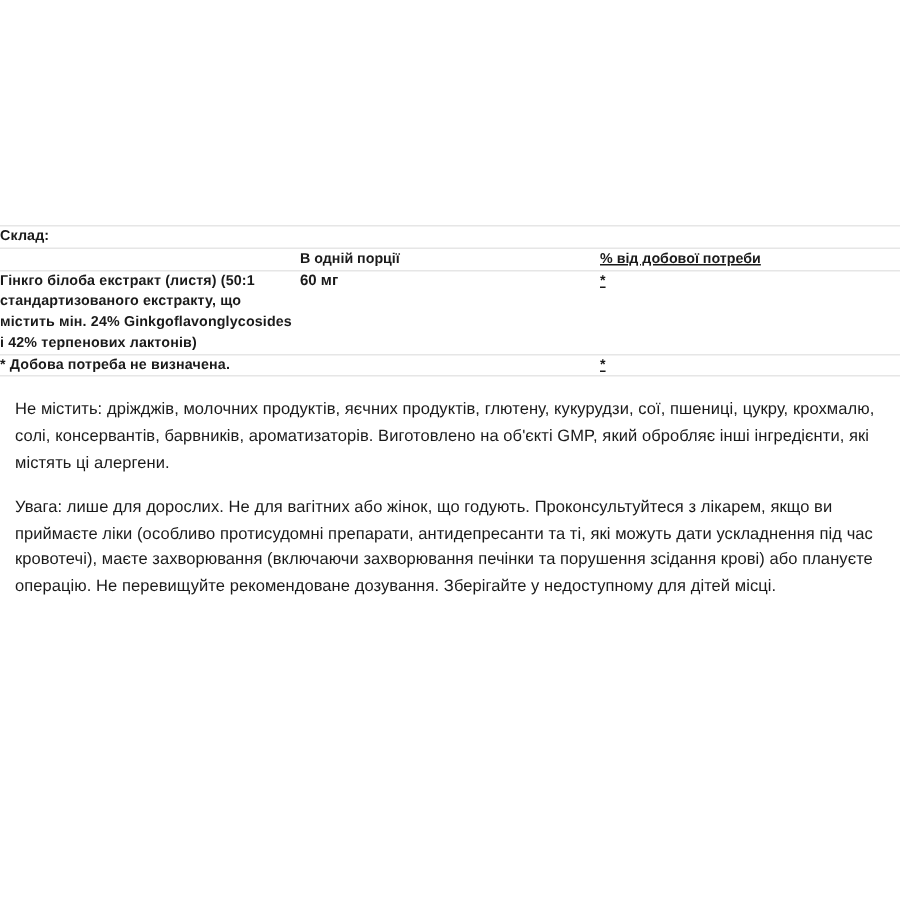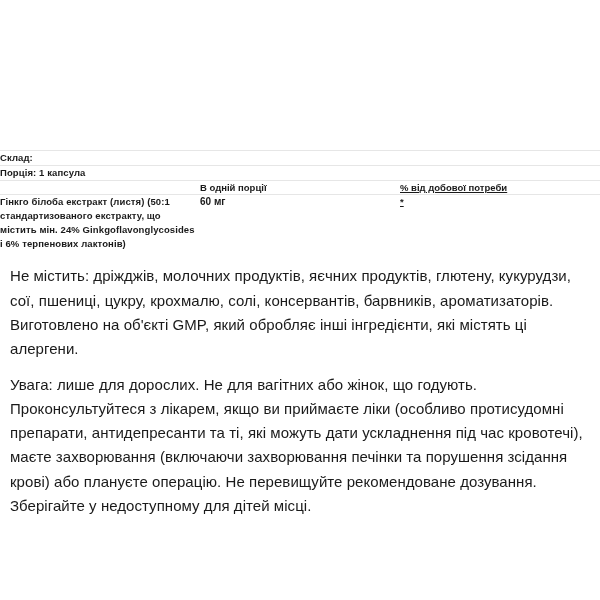--- a/index.html
+++ b/index.html
@@ -81,21 +81,21 @@
   .star {
     font-size: 9.5px;
     font-weight: bold;
   }
 
   
   .body-block {
     padding: 0 10px;
   }
   .para {
-    font-size: 15px;
+    font-size: 11px;
     line-height: 1.62;
     letter-spacing: 0.05px;
     color: #1a1a1a;
     margin: 0;
   }
   .para-allergen {
     padding-top: 14px;
   }
   .heading-warn {
     font-size: 9.4px;
@@ -115,38 +115,40 @@
 <div class="page">
 
   <div class="top-spacer"></div>
 
   <table class="facts-table">
     <tbody>
       <tr class="row-line">
         <td class="cell-label" colspan="3">Склад:</td>
       </tr>
 
-      <tr class="row-line">
-        <td class="cell-label" colspan="3">Порція: 1 капсула</td>
-      </tr>
 
       <tr class="row-line">
         <td class="cell-label header-cell"></td>
         <td class="cell-amount header-cell">В одній порції</td>
         <td class="cell-dv header-cell">% від добової потреби</td>
       </tr>
 
       <tr class="row-line">
         <td class="cell-label">Гінкго білоба екстракт (листя)
-(50:1 стандартизованого екстракту, що містить мін. 24% Ginkgoflavonglycosides і 6% терпенових лактонів)</td>
+(50:1 стандартизованого екстракту, що містить мін. 24% Ginkgoflavonglycosides і 42% терпенових лактонів)</td>
         <td class="cell-amount">60 мг</td>
         <td class="cell-dv star">*</td>
       </tr>
 
 
+      <tr class="row-line row-line-last">
+        <td class="cell-label">* Добова потреба не визначена.</td>
+        <td class="cell-amount"></td>
+        <td class="cell-dv star">*</td>
+      </tr>
     </tbody>
   </table>
 
   <div class="body-block">
     <p class="para para-allergen">Не містить: дріжджів, молочних продуктів, яєчних продуктів, глютену, кукурудзи, сої, пшениці, цукру, крохмалю, солі, консервантів, барвників, ароматизаторів. Виготовлено на об'єкті GMP, який обробляє інші інгредієнти, які містять ці алергени.</p>
 
 
     <p class="para para-warning">Увага: лише для дорослих. Не для вагітних або жінок, що годують. Проконсультуйтеся з лікарем, якщо ви приймаєте ліки (особливо протисудомні препарати, антидепресанти та ті, які можуть дати ускладнення під час кровотечі), маєте захворювання (включаючи захворювання печінки та порушення зсідання крові) або плануєте операцію. Не перевищуйте рекомендоване дозування. Зберігайте у недоступному для дітей місці.</p>
   </div>
 

